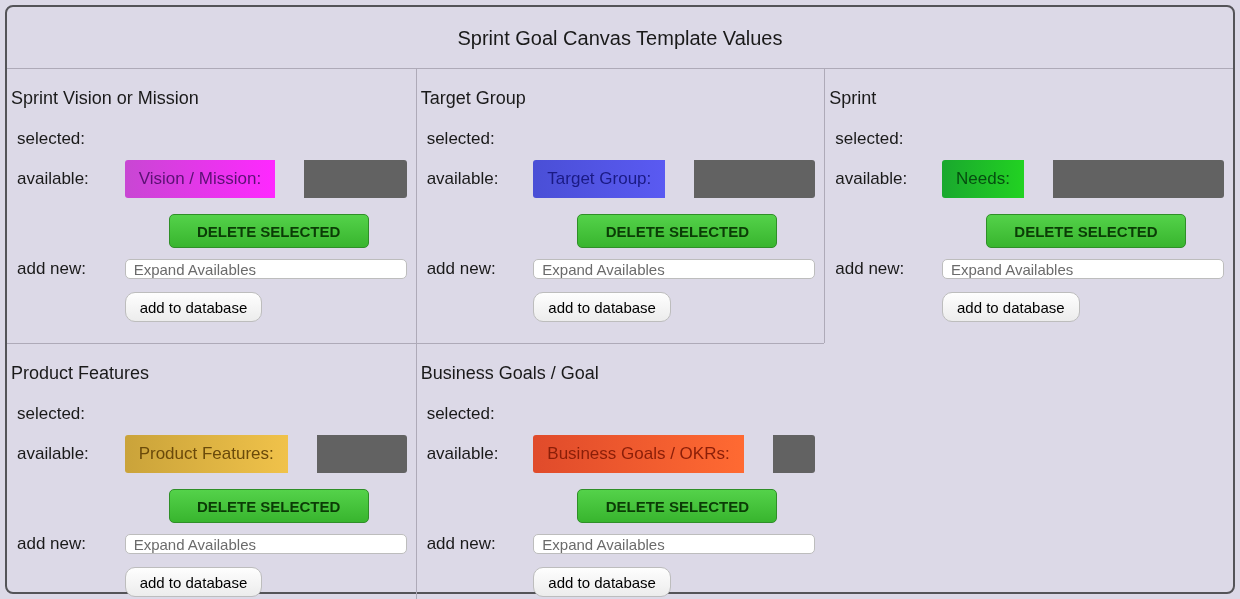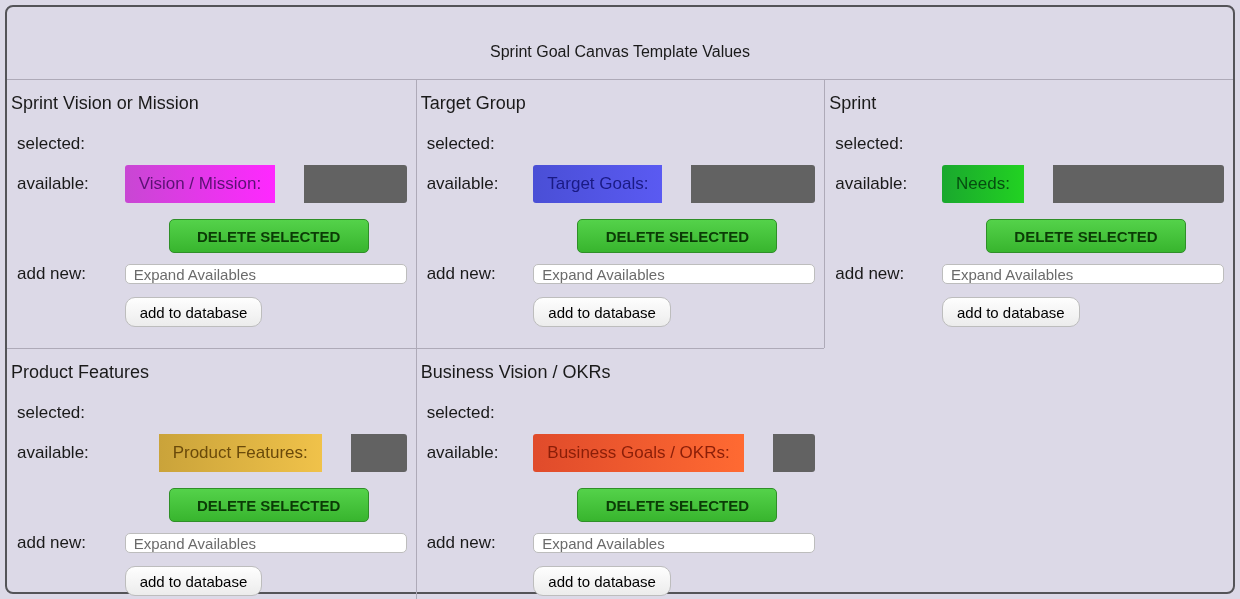--- a/index.html
+++ b/index.html
@@ -28,33 +28,33 @@
     position:absolute;
     inset:5px;
     border:2px solid var(--border);
     border-radius:8px;
     background:var(--bg);
     box-sizing:border-box;
     padding-top:6px;
   }
   .title{
     text-align:center;
-    font-size:16px;
-    margin:30px 0 18px 0;
+    font-size:20px;
+    margin:14px 0 18px 0;
     font-weight:500;
   }
   .grid{
     display:grid;
     grid-template-columns:repeat(3,minmax(0,1fr));
     grid-auto-rows:auto;
   }
   .card{
     border:1px solid #aeaab8;
     border-width:1px 0 0 1px;
-    padding:11px 8px 14px 4px;
+    padding:17px 8px 14px 4px;
     box-sizing:border-box;
   }
   .card:nth-child(3n+1){border-left-width:0;}
   .card h2{
     font-size:18px;
     font-weight:400;
     margin:2px 0 10px 0;
   }
   table.rows{
     border-collapse:separate;
@@ -86,21 +86,21 @@
     white-space:nowrap;
     justify-content:center;
   }
   .chip-rest{
     flex:1;
     background:var(--chip-dark);
   }
   .g-magenta{background:linear-gradient(to right,#c847d3,#ff28ff);color:#5b1174;}
   .g-blue   {background:linear-gradient(to right,#4a4fd6,#5a5af2);color:#1a1a84;}
   .g-green  {background:linear-gradient(to right,#1aa82e,#22d222);color:#064d10;text-align:right;}
-  .g-gold   {background:linear-gradient(to right,#caa33a,#f0c24a);color:#6a4a0a;margin-left:34px;}
+  .g-gold   {background:linear-gradient(to right,#caa33a,#f0c24a);color:#6a4a0a;}
   .g-orange {background:linear-gradient(to right,#e04b2b,#ff6a32);color:#8a1e08;}
   .delete-btn{
     margin-top:8px;
     height:34px;
     min-width:200px;
     padding:0 20px;
     font-size:15px;
     font-weight:700;
     color:#0b3c06;
     border:1px solid #2f8f28;
@@ -183,21 +183,21 @@
     <table class="rows">
       <tbody>
             <tr>
         <td class="label">selected:</td>
         <td class="val"></td>
       </tr>
       <tr>
         <td class="label">available:</td>
         <td class="val">
           <div class="chip-row">
-            <div class="chip-label g-blue">Target Goals:</div>
+            <div class="chip-label g-blue">Target Group:</div>
             <div class="chip-rest"></div>
           </div>
         </td>
       </tr>
       <tr>
         <td class="label"></td>
         <td class="val">
           <button class="delete-btn">DELETE SELECTED</button>
         </td>
       </tr>
@@ -286,21 +286,21 @@
       <tr>
         <td class="label"></td>
         <td class="val">
           <button class="add-btn">add to database</button>
         </td>
       </tr>
     </tbody>
         </table>
       </div>
       <div class="card">
-    <h2>Business Vision / OKRs</h2>
+    <h2>Business Goals / Goal</h2>
     <table class="rows">
       <tbody>
             <tr>
         <td class="label">selected:</td>
         <td class="val"></td>
       </tr>
       <tr>
         <td class="label">available:</td>
         <td class="val">
           <div class="chip-row">

